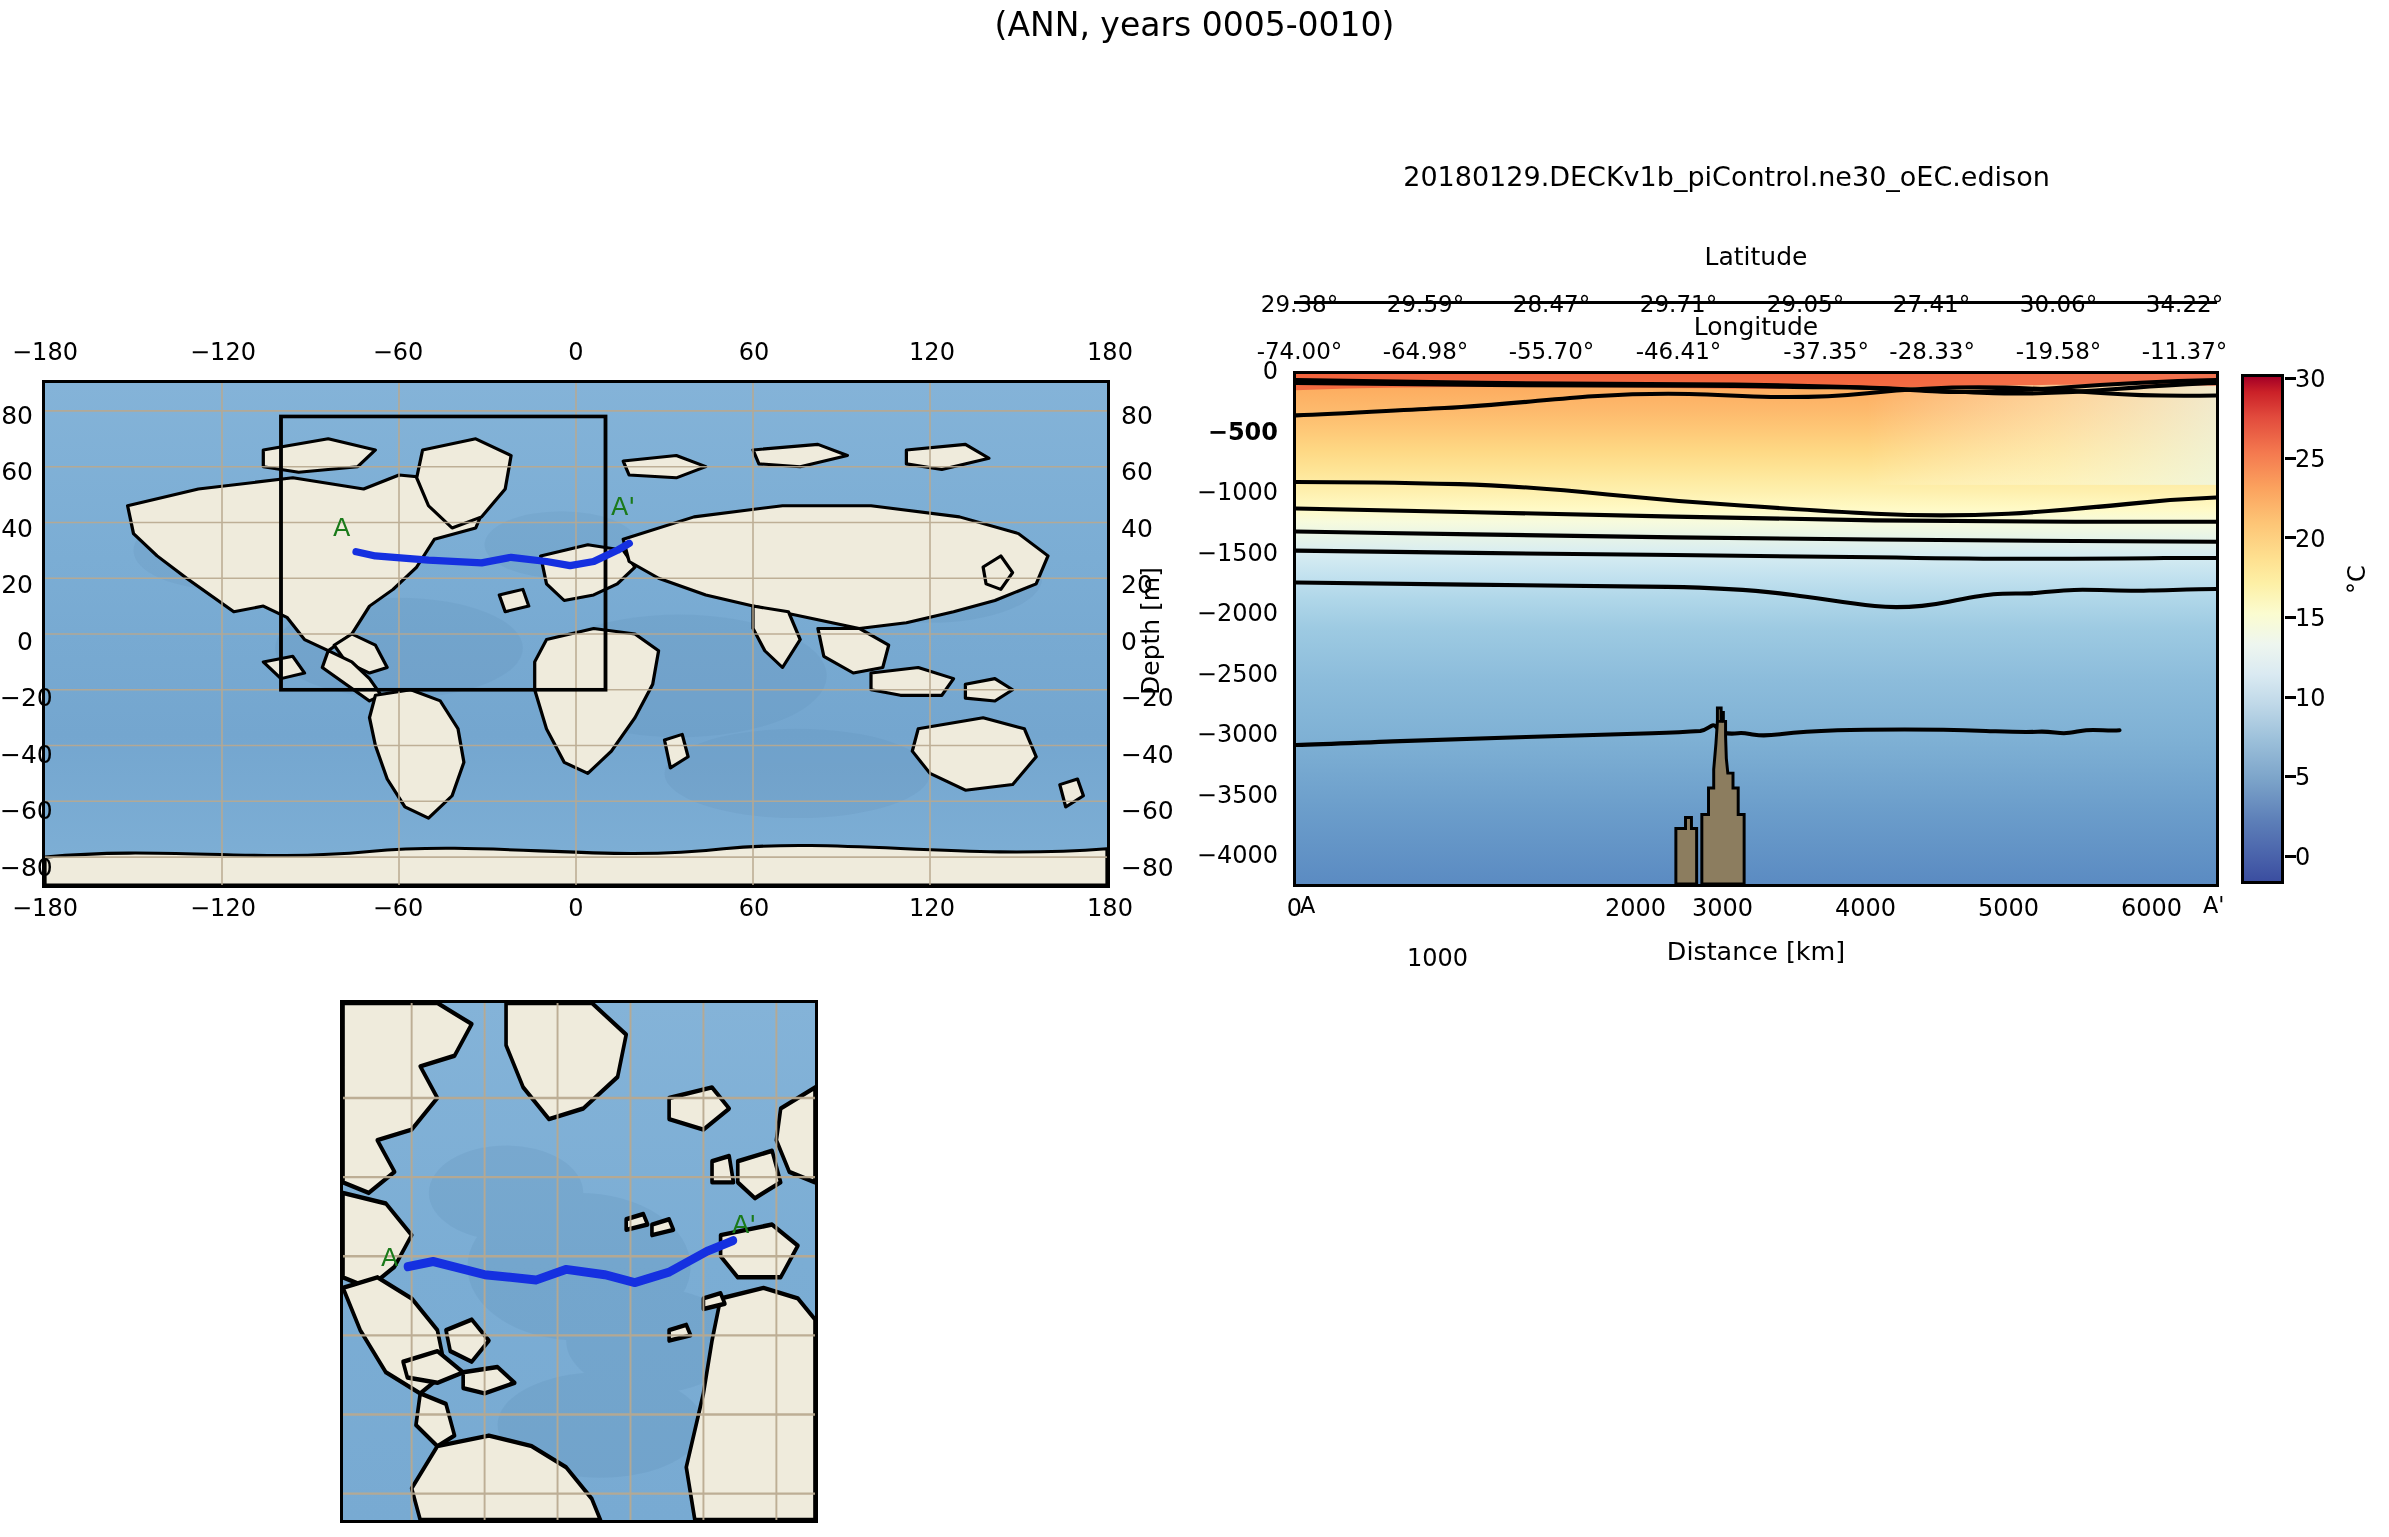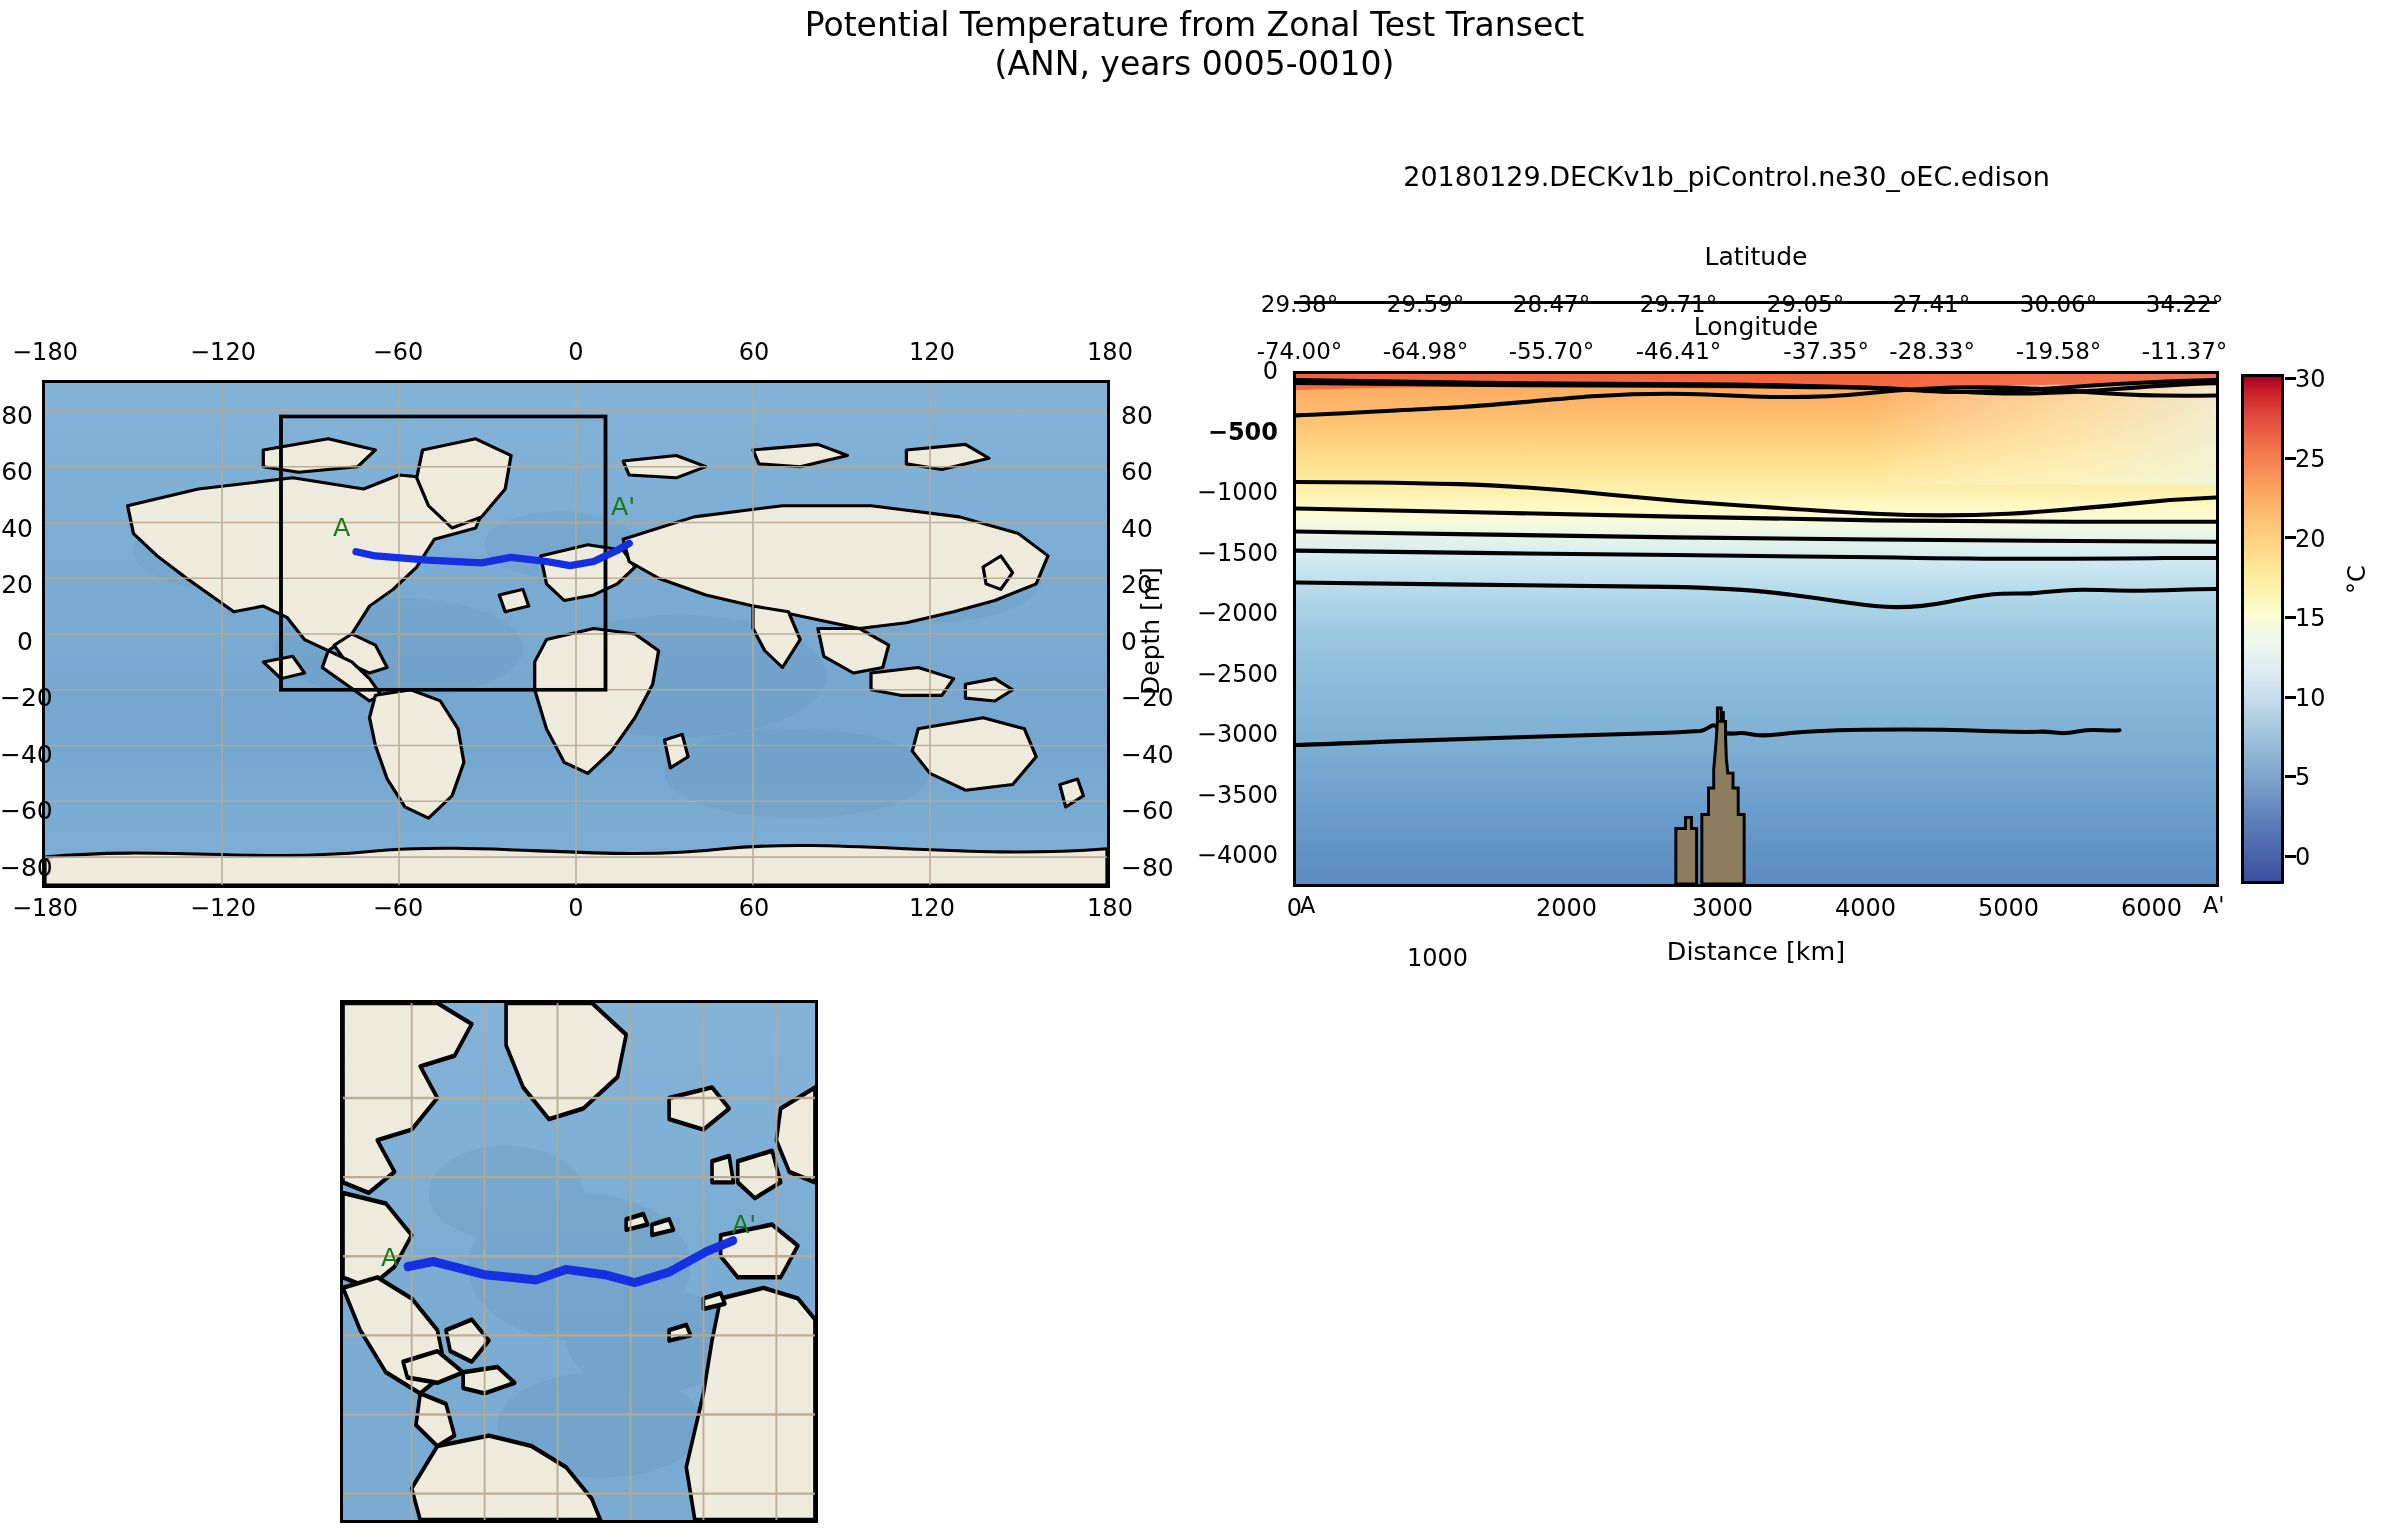--- a/index.html
+++ b/index.html
@@ -48,21 +48,20 @@
         #fee090 64%, #fdc576 71%, #fba25e 78%, #f4794f 85%, #e24b3d 92%,
         #cb2128 97%, #a50026 100%);}
   .cb-tick{font-size:24px;position:absolute;white-space:nowrap;}
   #cbar-unit{font-size:24px;position:absolute;transform:rotate(-90deg);
      transform-origin:left top;white-space:nowrap;}
 </style>
 </head>
 <body>
 
 <div class="abs ctr" id="fig-title">
-  <span>Potential Temperature from Zonal Test Transect</span>
   <span class="l2">(ANN, years 0005-0010)</span>
 </div>
 
 <div class="abs ctr" id="run-name">20180129.DECKv1b_piControl.ne30_oEC.edison</div>
 
 <div class="abs" id="worldmap-panel">
   <div class="abs" id="worldmap-frame">
     <svg class="mapsvg" viewBox="0 0 360 180" preserveAspectRatio="none">
       <defs>
         <linearGradient id="ocg" x1="0" y1="0" x2="0" y2="1">
@@ -374,21 +373,21 @@
 <div class="abs xs-depth-tick" style="left:1161px;top:539px;width:117px;">−1500</div>
 <div class="abs xs-depth-tick" style="left:1161px;top:599px;width:117px;">−2000</div>
 <div class="abs xs-depth-tick" style="left:1161px;top:660px;width:117px;">−2500</div>
 <div class="abs xs-depth-tick" style="left:1161px;top:720px;width:117px;">−3000</div>
 <div class="abs xs-depth-tick" style="left:1161px;top:781px;width:117px;">−3500</div>
 <div class="abs xs-depth-tick" style="left:1161px;top:841px;width:117px;">−4000</div>
 <div class="abs" id="depth-axis-label" style="left:1136px;top:695px;">Depth [m]</div>
 
 <div class="abs xs-dist-tick" style="left:1261px;top:894px;width:67px;text-align:center;">0</div>
 <div class="abs xs-dist-tick" style="left:1389px;top:944px;width:97px;text-align:center;">1000</div>
-<div class="abs xs-dist-tick" style="left:1500px;top:894px;width:97px;text-align:right;">2000</div>
+<div class="abs xs-dist-tick" style="left:1605px;top:894px;width:97px;text-align:left;">2000</div>
 <div class="abs xs-dist-tick" style="left:1674px;top:894px;width:97px;text-align:center;">3000</div>
 <div class="abs xs-dist-tick" style="left:1817px;top:894px;width:97px;text-align:center;">4000</div>
 <div class="abs xs-dist-tick" style="left:1960px;top:894px;width:97px;text-align:center;">5000</div>
 <div class="abs xs-dist-tick" style="left:2103px;top:894px;width:97px;text-align:center;">6000</div>
 <div class="abs endmark" style="left:1300px;top:892px;">A</div>
 <div class="abs endmark" style="left:2203px;top:892px;">A'</div>
 <div class="abs ctr" id="dist-axis-label">Distance [km]</div>
 
 <div class="abs" id="cbar-panel">
   <div id="cbar-box"></div>

